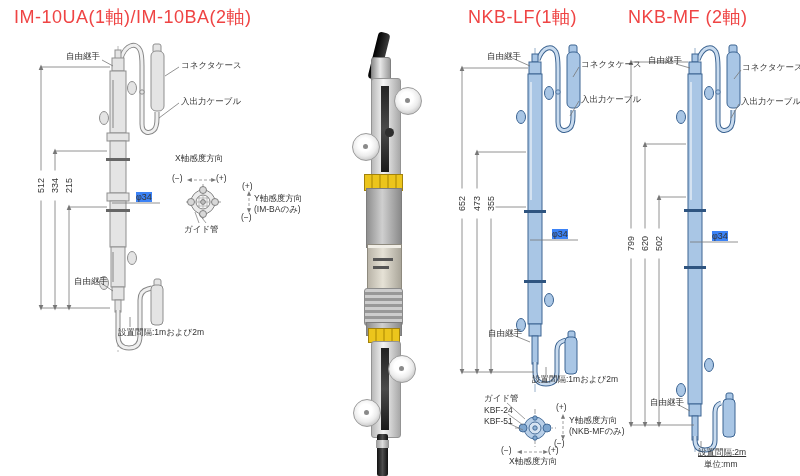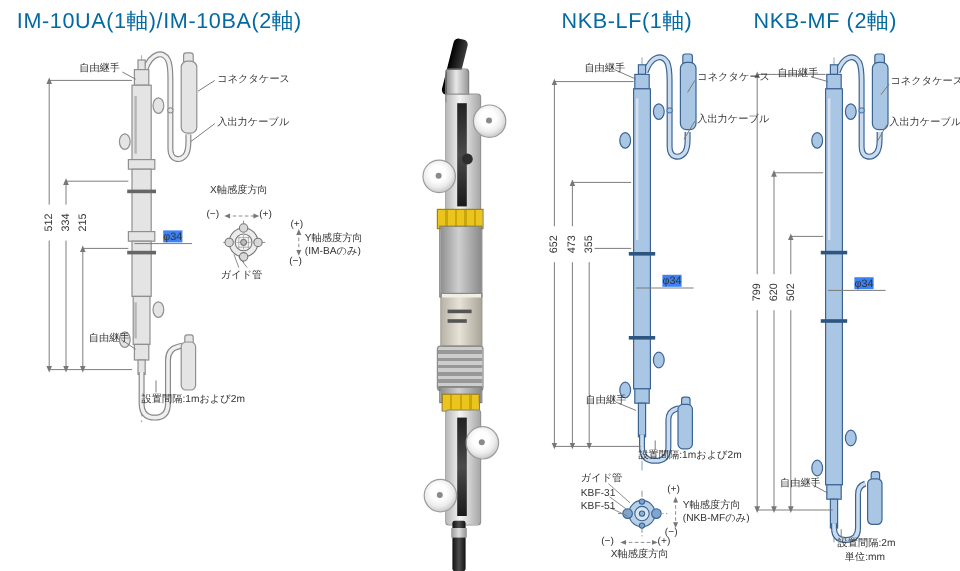--- a/index.html
+++ b/index.html
@@ -1,18 +1,18 @@
 <!DOCTYPE html>
 <html><head>
 <meta charset="utf-8">
 <style>
   html,body{margin:0;padding:0;}
   body{width:800px;height:476px;position:relative;background:#ffffff;
        font-family:"Liberation Sans",sans-serif;overflow:hidden;}
-  .title{position:absolute;font-size:18px;color:#0369a1;white-space:nowrap;letter-spacing:.5px;}
+  .title{position:absolute;font-size:18px;color:#ef4444;white-space:nowrap;letter-spacing:.5px;}
   .lbl{position:absolute;font-size:8.5px;color:#333;white-space:nowrap;line-height:1.15;}
   .dim{position:absolute;font-size:9px;color:#333;width:30px;text-align:center;
        transform:rotate(-90deg);background:#fff;line-height:1;}
   .phi{position:absolute;font-size:9px;color:#333;background:#3b82f6;white-space:nowrap;}
   svg{position:absolute;left:0;top:0;}
   
   .photo{position:absolute;left:335px;top:30px;width:125px;height:446px;}
   .photo *{position:absolute;}
   .ph-cable{left:38px;top:2px;width:12px;height:48px;background:linear-gradient(90deg,#000,#3c3c3c);
             transform:rotate(14deg);border-radius:4px;}
@@ -289,32 +289,32 @@
 <span class="lbl" style="left:487px;top:52px;">自由継手</span>
 <span class="lbl" style="left:581px;top:60px;">コネクタケース</span>
 <span class="lbl" style="left:581px;top:95px;">入出力ケーブル</span>
 <span class="dim" style="left:447px;top:199px;">652</span>
 <span class="dim" style="left:462px;top:199px;">473</span>
 <span class="dim" style="left:476px;top:199px;">355</span>
 <span class="phi" style="left:552px;top:229px;">φ34</span>
 <span class="lbl" style="left:488px;top:329px;">自由継手</span>
 <span class="lbl" style="left:532px;top:375px;">設置間隔:1mおよび2m</span>
 <span class="lbl" style="left:484px;top:394px;">ガイド管</span>
-<span class="lbl" style="left:484px;top:406px;">KBF-31</span>
+<span class="lbl" style="left:484px;top:406px;">KBF-24</span>
 <span class="lbl" style="left:484px;top:417px;">KBF-51</span>
 <span class="lbl" style="left:556px;top:403px;">(+)</span>
 <span class="lbl" style="left:569px;top:416px;">Y軸感度方向</span>
 <span class="lbl" style="left:569px;top:427px;">(NKB-MFのみ)</span>
 <span class="lbl" style="left:554px;top:439px;">(−)</span>
 <span class="lbl" style="left:501px;top:446px;">(−)</span>
 <span class="lbl" style="left:548px;top:446px;">(+)</span>
 <span class="lbl" style="left:509px;top:457px;">X軸感度方向</span>
 
 <span class="lbl" style="left:648px;top:56px;">自由継手</span>
 <span class="lbl" style="left:742px;top:63px;">コネクタケース</span>
 <span class="lbl" style="left:741px;top:97px;">入出力ケーブル</span>
 <span class="dim" style="left:616px;top:239px;">799</span>
 <span class="dim" style="left:630px;top:239px;">620</span>
 <span class="dim" style="left:644px;top:239px;">502</span>
 <span class="phi" style="left:712px;top:231px;">φ34</span>
 <span class="lbl" style="left:650px;top:398px;">自由継手</span>
-<span class="lbl" style="left:698px;top:448px;">設置間隔:2m</span>
+<span class="lbl" style="left:698px;top:448px;text-decoration:underline;">設置間隔:2m</span>
 <span class="lbl" style="left:704px;top:460px;">単位:mm</span>
 
 </body></html>

